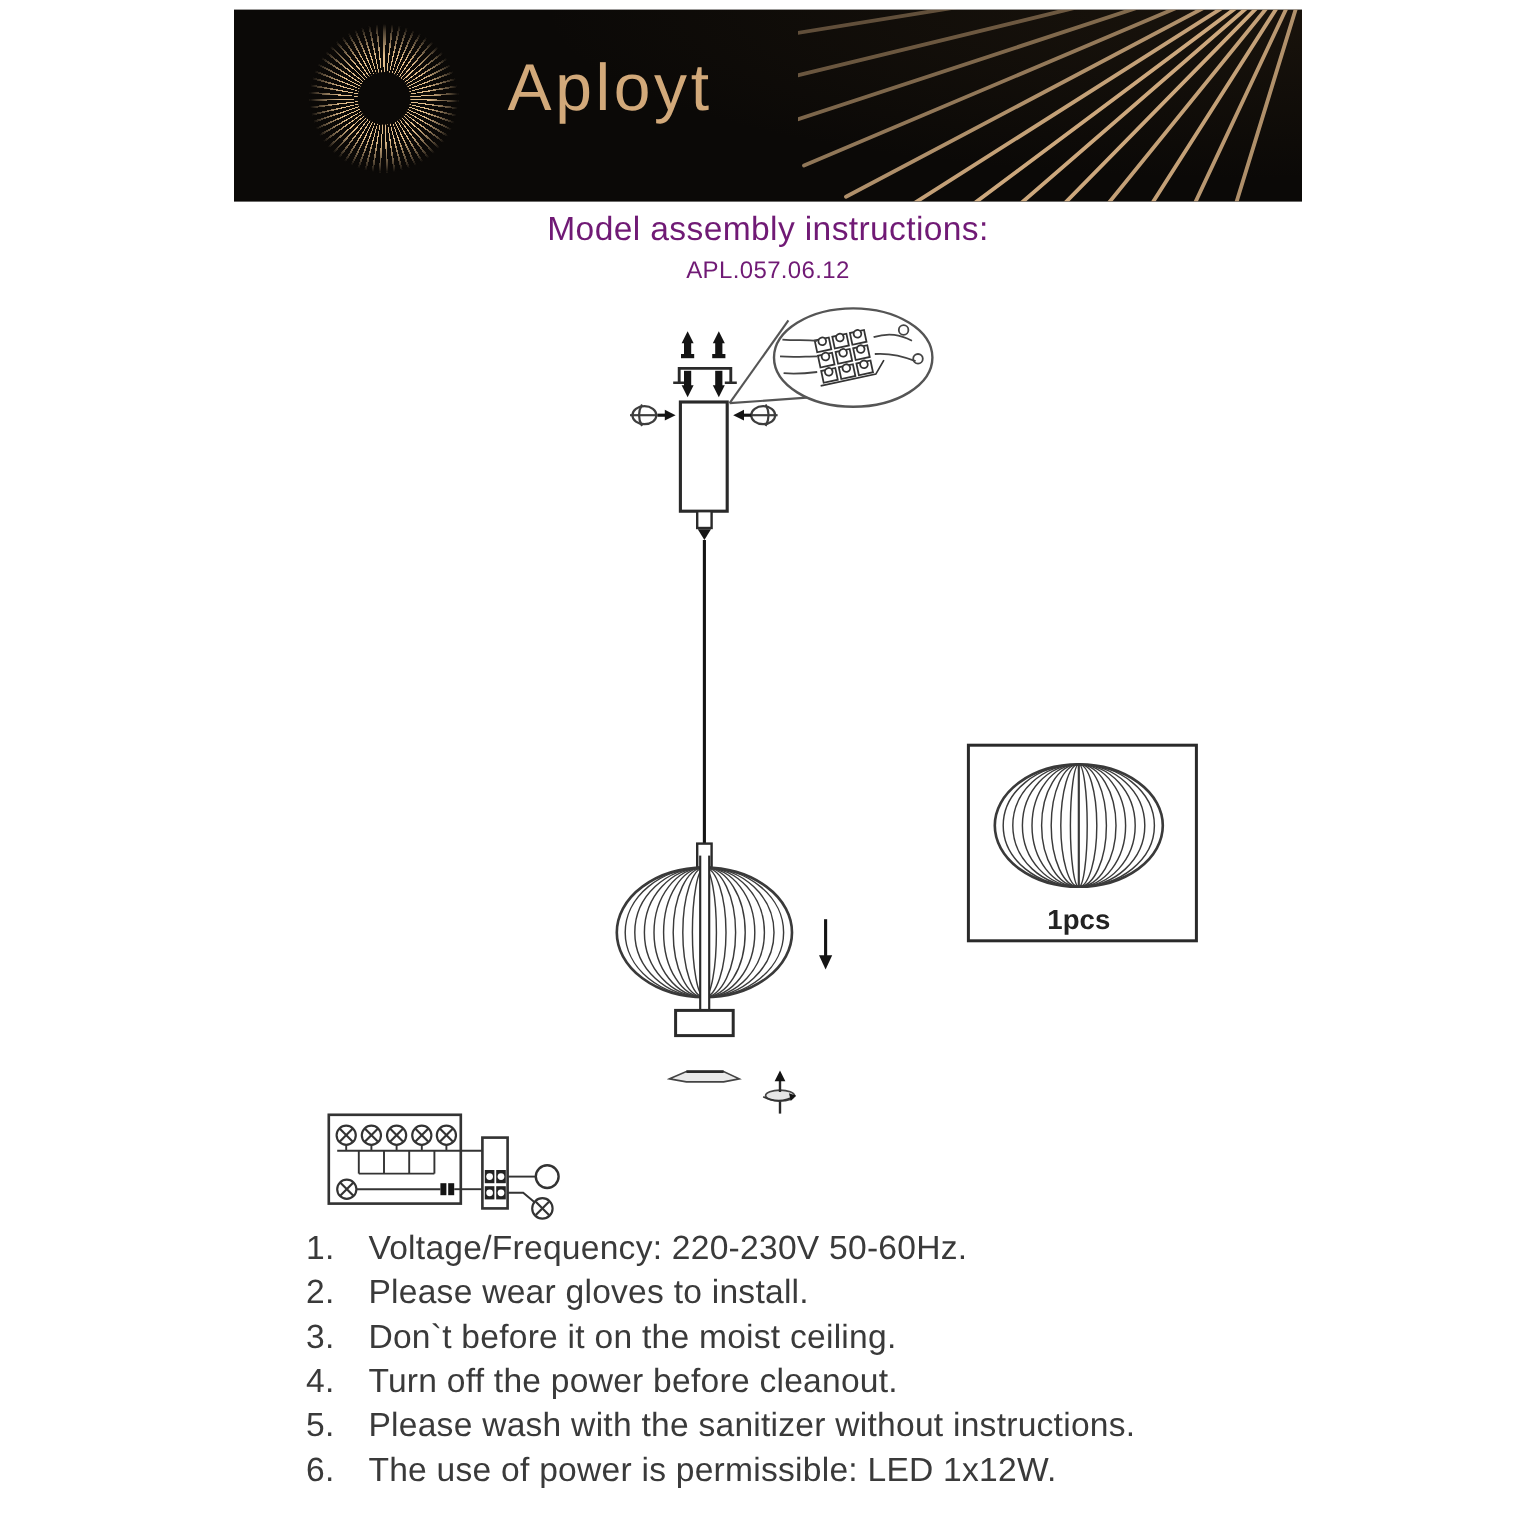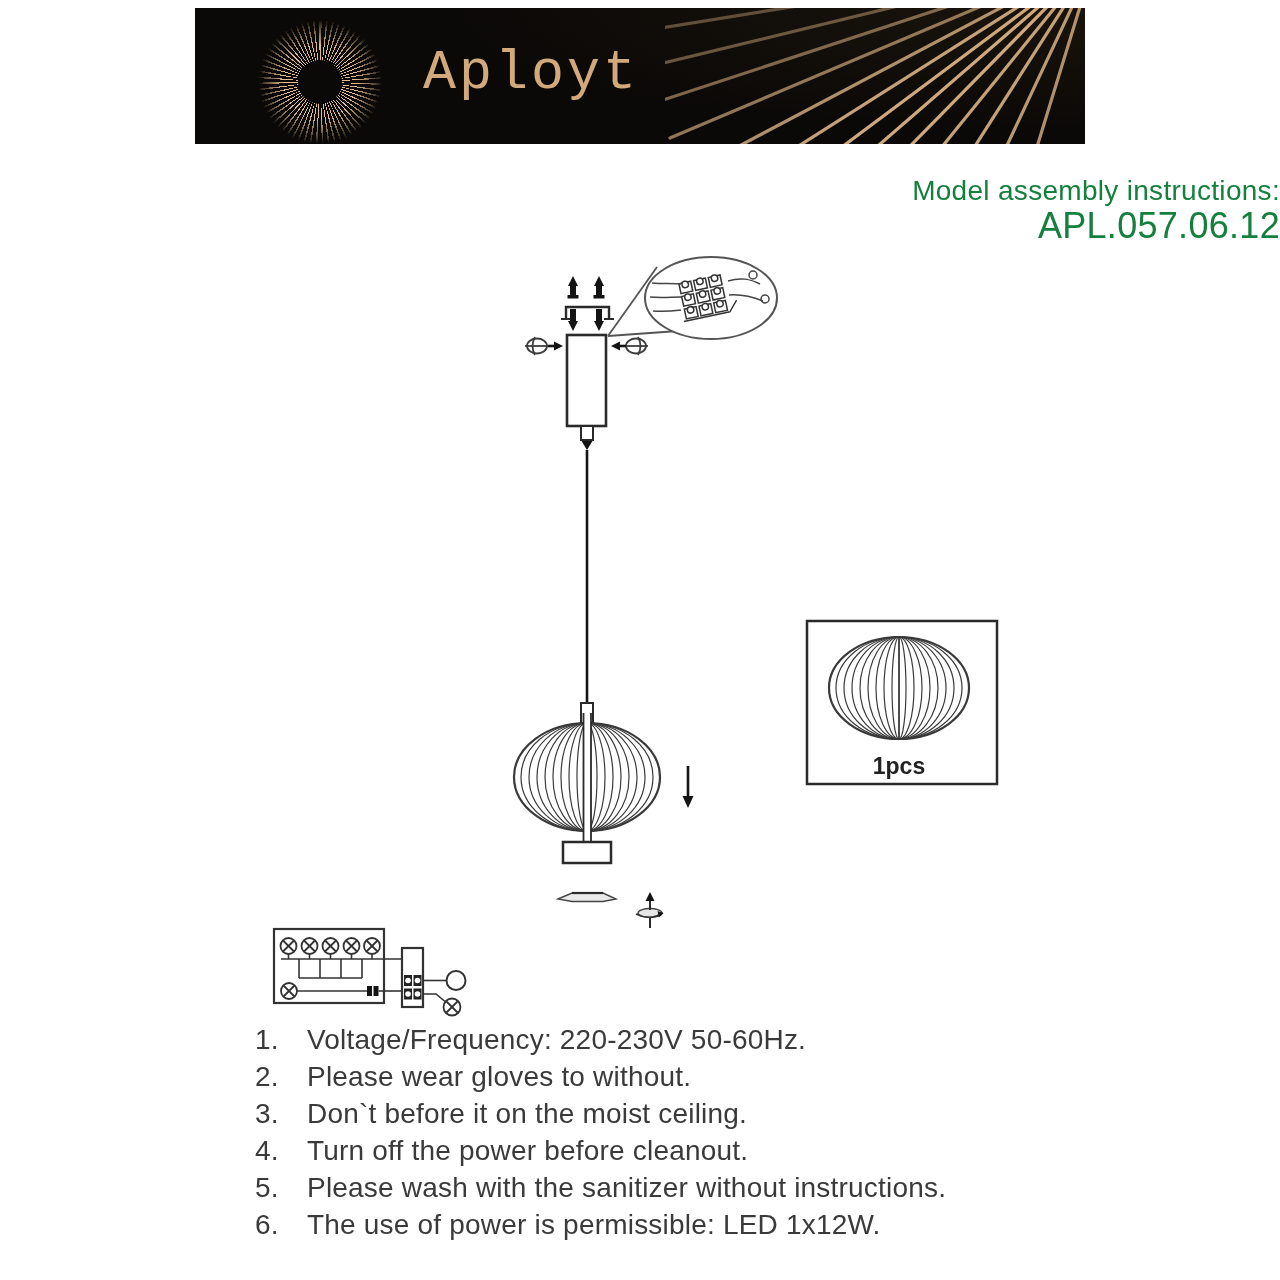--- a/index.html
+++ b/index.html
@@ -2,43 +2,42 @@
 <html><head>
 <meta charset="utf-8">
 <style>
   html,body{margin:0;padding:0;}
   body{
     width:1280px;height:1280px;position:relative;overflow:hidden;
     background:#ffffff;font-family:"Liberation Sans",sans-serif;color:#333;
   }
   
   .banner{
-    position:absolute;left:195px;top:8px;width:890px;height:136px;
+    position:absolute;left:195px;top:8px;width:890px;height:160px;
     background:radial-gradient(120% 160% at 95% 0%, rgba(90,66,34,.18) 0%, rgba(0,0,0,0) 55%), #0b0907;
     overflow:hidden;
-    font-family:Liberation Mono, monospace;
   }
   .starburst{
     position:absolute;left:63px;top:12px;width:124px;height:124px;border-radius:50%;
     background:
       radial-gradient(circle closest-side, rgba(11,9,7,0) 0%, rgba(11,9,7,0) 58%, rgba(11,9,7,.7) 90%, #0b0907 100%),
       repeating-conic-gradient(#e2bd8c 0deg 1.6deg, rgba(226,189,140,0) 1.6deg 5.7deg);
   }
   .starburst::after{
     content:"";position:absolute;inset:40px;background:#0b0907;border-radius:50%;
   }
   .brand{
     position:absolute;left:228px;top:34px;font-size:55px;line-height:1.15;
     color:#d2a97a;letter-spacing:3px;font-weight:400;
   }
   .corner-rays{position:absolute;right:0;top:0;}
   
-  .titleblock{position:absolute;left:0;top:173px;width:1280px;text-align:right;color:#15803d;}
+  .titleblock{position:absolute;left:0;top:173px;width:1280px;text-align:center;color:#701a75;}
   .titleblock .h1{font-size:28px;line-height:36px;letter-spacing:.3px;}
-  .titleblock .h2{font-size:36px;line-height:34px;letter-spacing:.3px;}
+  .titleblock .h2{font-size:20px;line-height:34px;letter-spacing:.3px;}
   
   .diagram{position:absolute;left:250px;top:250px;}
   
   .instructions{position:absolute;left:255px;top:1021px;width:830px;color:#3a3a3a;}
   .instr-row{display:flex;font-size:28px;line-height:37px;letter-spacing:.2px;}
   .instr-row .num{width:52px;flex:0 0 52px;}
   .instr-row .txt{flex:1;}
 </style>
 </head>
 <body>
@@ -278,21 +277,21 @@
   </g>
 </svg>
 
 <div class="instructions">
   <div class="instr-row">
     <span class="num">1.</span>
     <span class="txt">Voltage/Frequency: 220-230V 50-60Hz.</span>
   </div>
   <div class="instr-row">
     <span class="num">2.</span>
-    <span class="txt">Please wear gloves to without.</span>
+    <span class="txt">Please wear gloves to install.</span>
   </div>
   <div class="instr-row">
     <span class="num">3.</span>
     <span class="txt">Don`t before it on the moist ceiling.</span>
   </div>
   <div class="instr-row">
     <span class="num">4.</span>
     <span class="txt">Turn off the power before cleanout.</span>
   </div>
   <div class="instr-row">

